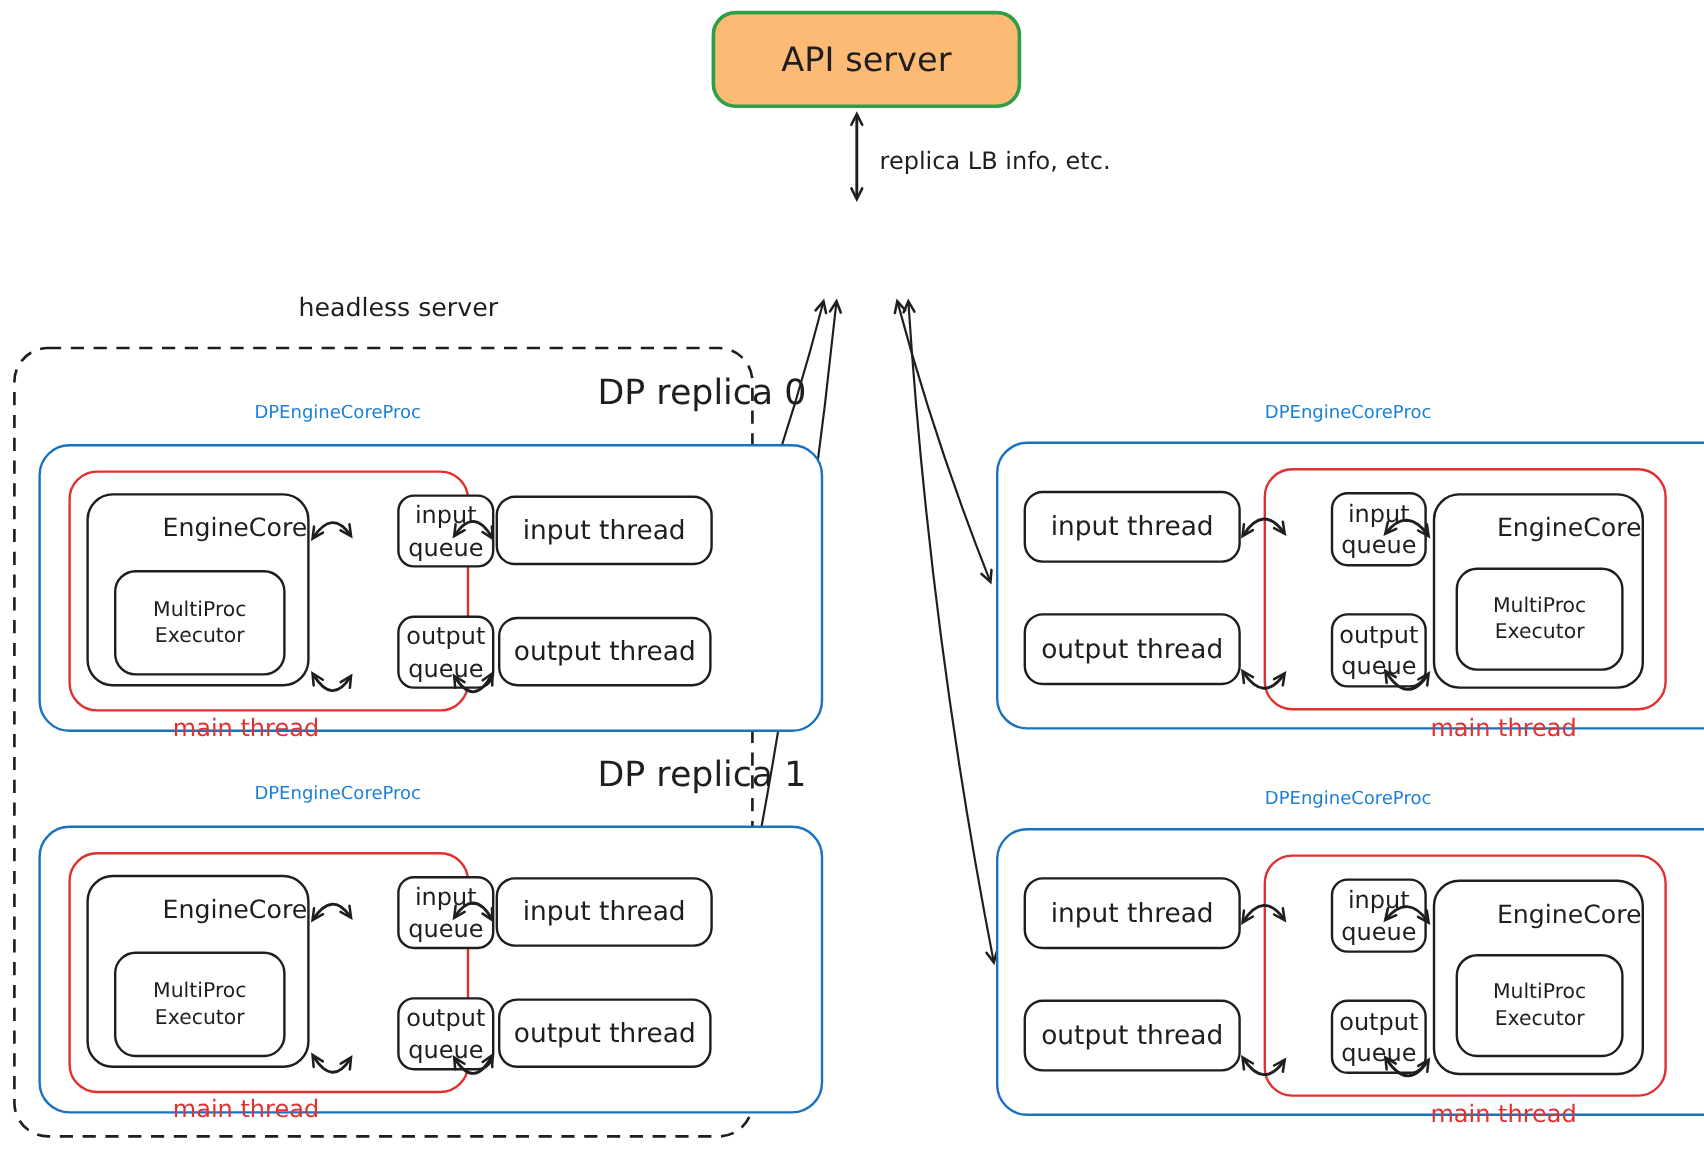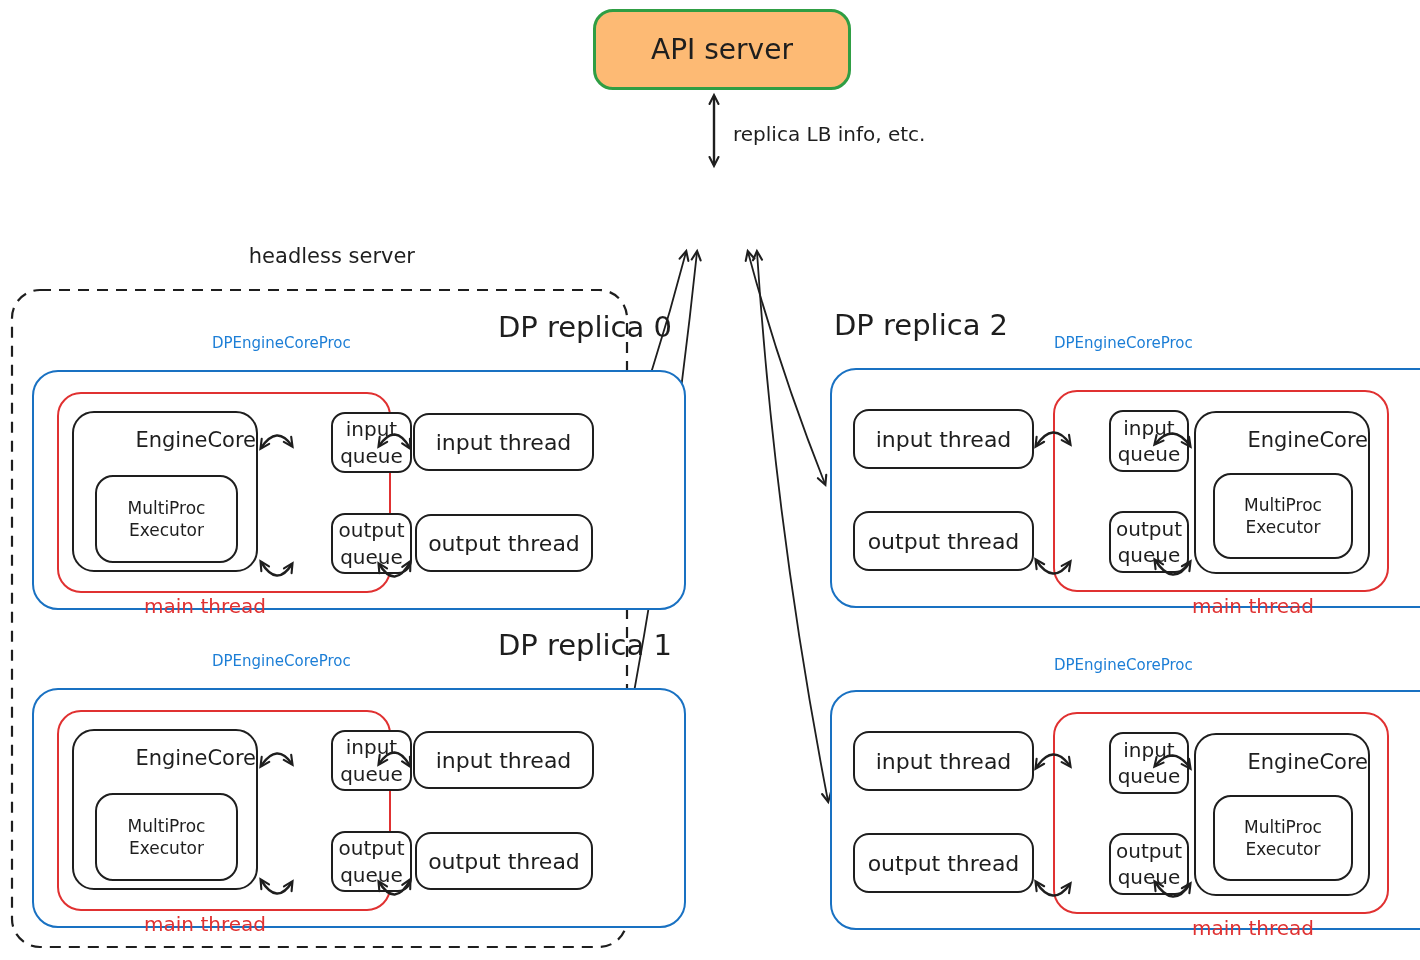--- a/index.html
+++ b/index.html
@@ -165,21 +165,20 @@
     <svg class="inner-arrows" width="578" height="240" viewBox="0 0 578 240">
       <path class="arrow" stroke-width="2.4" marker-start="url(#chev)" marker-end="url(#chev)" d="M227 76 Q243 52 258 74"></path>
       <path class="arrow" stroke-width="2.4" marker-start="url(#chev)" marker-end="url(#chev)" d="M345 74 Q361 50 376 76"></path>
       <path class="arrow" stroke-width="2.4" marker-start="url(#chev)" marker-end="url(#chev)" d="M227 190 Q243 216 258 192"></path>
       <path class="arrow" stroke-width="2.4" marker-start="url(#chev)" marker-end="url(#chev)" d="M345 192 Q361 218 376 190"></path>
     </svg>
   </div>
 </div>
   <div id="slot-2" class="replica-slot">
   <div class="replica engine-right">
-    <div class="title">DP replica 2</div>
     <div class="proc-label">DPEngineCoreProc</div>
 
     <div class="red-box"></div>
     <div class="main-thread-label">main thread</div>
 
     <div class="box engine-core">
       <div class="ec-label">EngineCore</div>
       <div class="box multiproc">
         <span>MultiProc Executor</span>
       </div>

